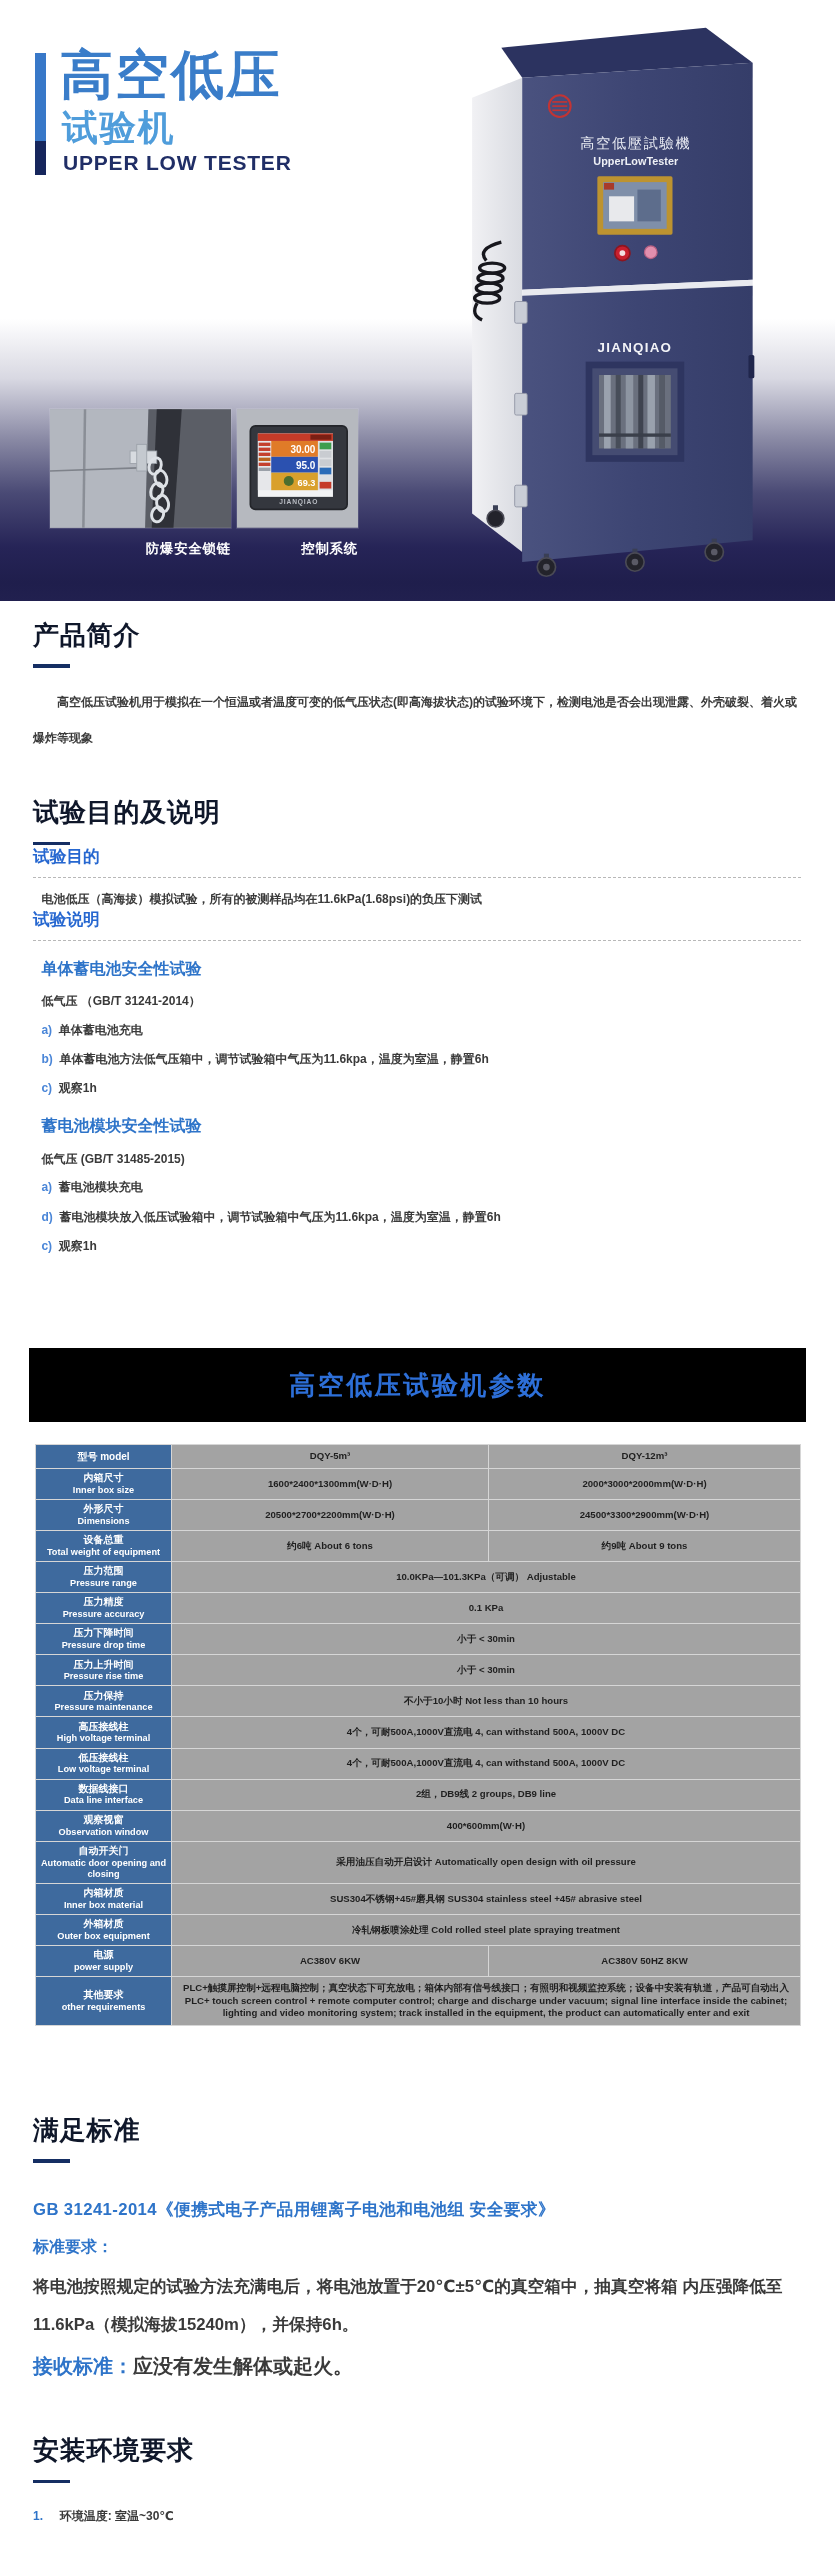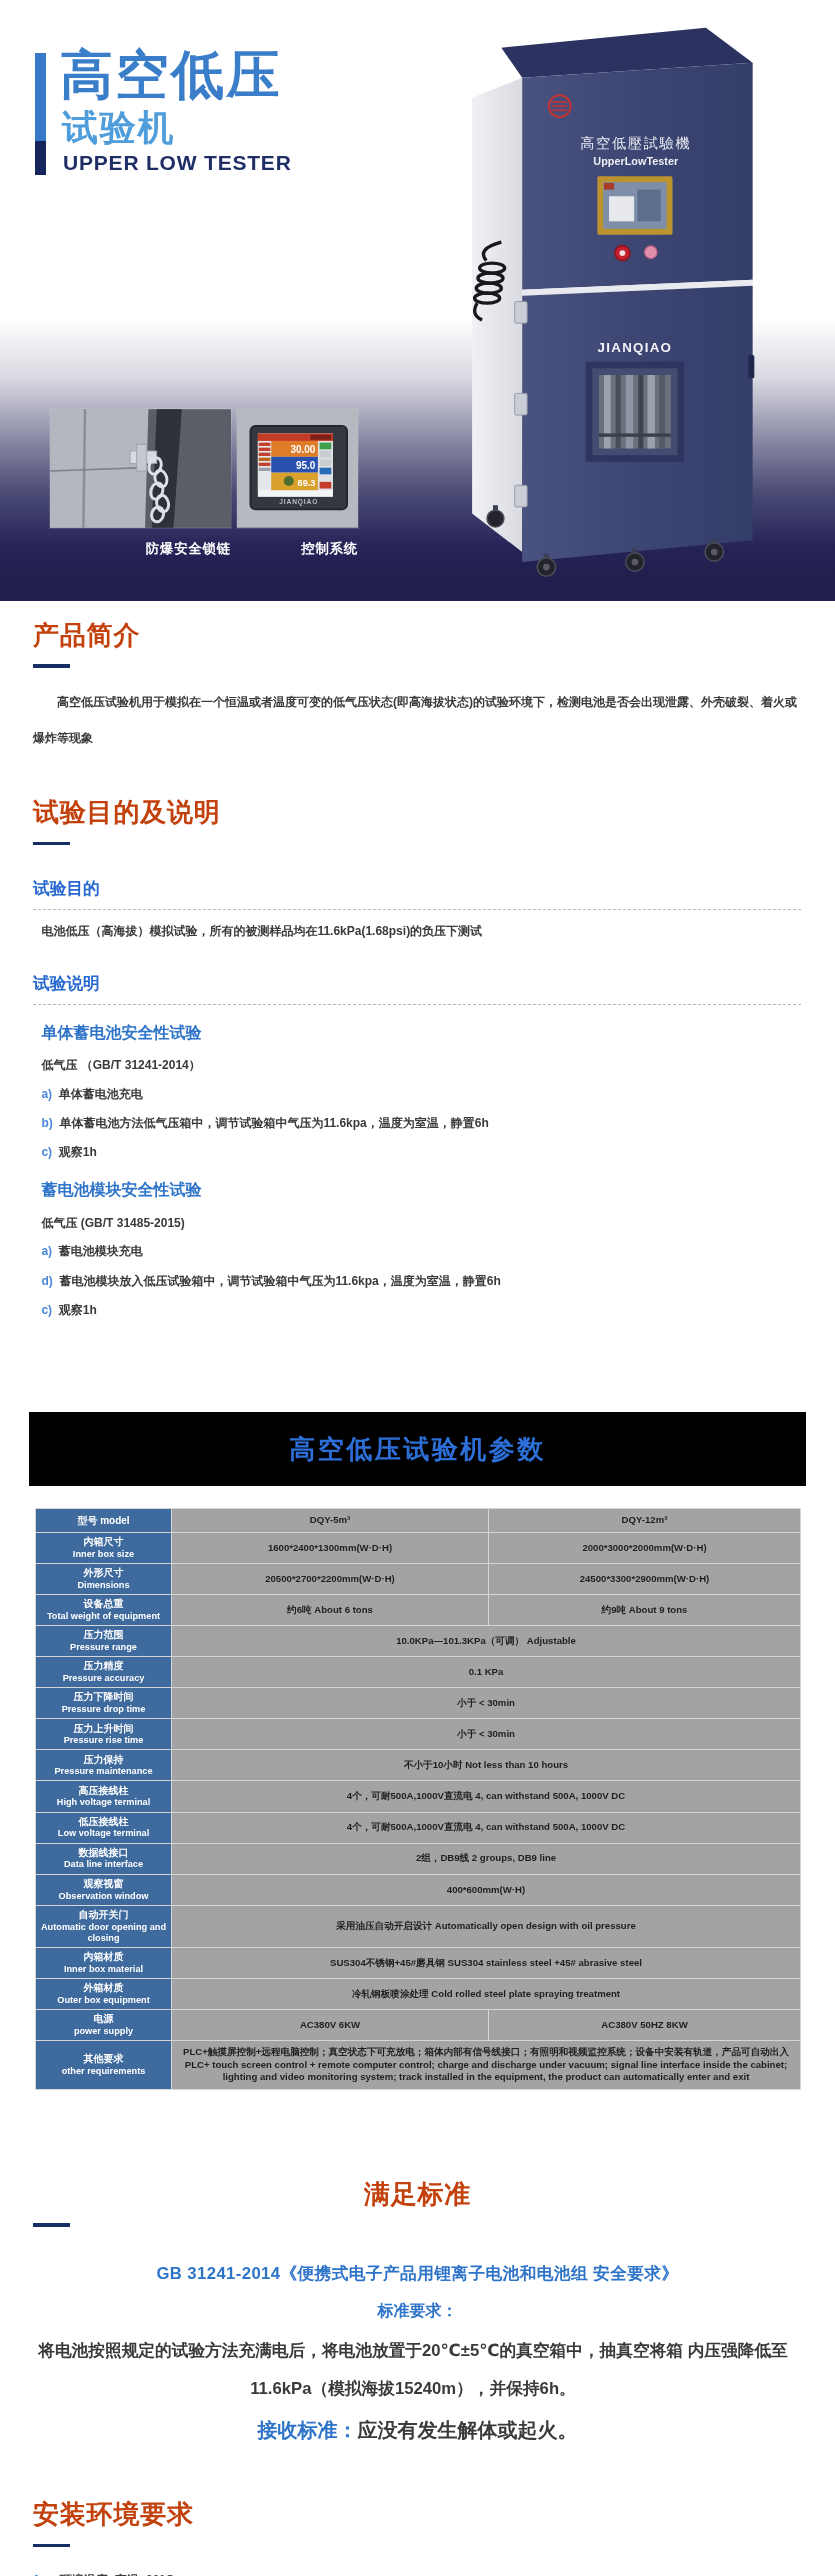--- a/index.html
+++ b/index.html
@@ -21,45 +21,45 @@
   .title-en{position:absolute;left:63px;top:151px;font-size:21px;font-weight:bold;color:#202e66;letter-spacing:0.8px;}
   .machine{position:absolute;left:422px;top:4.2px;width:334px;height:585px;}
   .feature{position:absolute;top:409px;height:119px;box-shadow:0 0 0 0.8px rgba(255,255,255,.15);}
   .feature1{left:50px;width:181px;}
   .feature2{left:237px;width:121px;}
   .caption{position:absolute;top:540px;color:#ffffff;font-size:13.4px;font-weight:600;text-align:right;letter-spacing:0.8px;}
   .cap1{left:50px;width:181px;}
   .cap2{left:237px;width:121px;}
   
   .section{padding:0 33px;}
-  .sec-title{font-size:26px;color:#c2410c;font-weight:bold;letter-spacing:0.8px;}
+  .sec-title{font-size:26px;color:#0f172a;font-weight:bold;letter-spacing:0.8px;}
   .dash{width:37px;height:3.3px;background:#152e63;margin-top:11.7px;}
   .body-text{font-size:12px;color:#3a3a3a;font-weight:600;}
   
   .intro{margin-top:16.7px;}
   .intro p{margin:16.7px 0 0 0;width:768px;line-height:36px;text-indent:2em;}
   
   .test{margin-top:39px;}
-  .subhead{margin-top:32px;color:#2667d0;font-size:16.7px;font-weight:bold;border-bottom:0.8px dashed #b8b8b8;padding-bottom:8.4px;width:768px;}
+  .subhead{color:#2667d0;font-size:16.7px;font-weight:bold;border-bottom:0.8px dashed #b8b8b8;padding-bottom:8.4px;width:768px;}
   .purpose-body{margin-top:13.4px;padding-left:8.4px;}
   .group-title{color:#2e74c9;font-size:16px;font-weight:600;margin:18.4px 0 0 8.4px;}
   .group-sub{margin:13.4px 0 0 8.4px;}
   .step{display:flex;margin:11.7px 0 0 8.4px;line-height:17.5px;}
   .step .marker{color:#4a86d8;margin-right:6.7px;flex:none;}
   
   .banner{margin:93px 0 0 29px;width:777px;height:74px;background:#000000;display:flex;align-items:center;justify-content:center;}
   .banner-title{color:#2d6fd8;font-size:26px;font-weight:bold;letter-spacing:2.5px;}
   table.params{margin:22px 0 0 35px;width:765px;border-collapse:collapse;table-layout:fixed;}
   table.params td{border:0.8px solid #d6d6d6;vertical-align:middle;}
   td.p-label{background:#3e6a9e;color:#ffffff;text-align:center;padding:3.3px 3.3px;border:1.7px solid #ffffff;}
   .p-cn{font-size:10px;font-weight:bold;line-height:11.7px;text-align:center;}
   .p-en{font-size:9.2px;font-weight:600;line-height:11px;margin-top:0.8px;}
   td.p-val{text-align:center;color:#1f1f1f;font-size:9.6px;font-weight:bold;padding:5px 8.4px;background:#a3a3a3;line-height:12.5px;}
   
-  .standards{margin-top:87px;text-align:center;}
+  .standards{margin-top:87px;}
   .gb-line{color:#2e74c9;font-size:16.7px;font-weight:600;margin-top:35px;letter-spacing:0.4px;}
   .std-label{color:#2e74c9;font-size:16px;font-weight:600;margin-top:16.7px;}
   .std-body{margin-top:10px;width:760px;line-height:38px;font-size:16.7px;}
   .accept{margin-top:9px;font-size:20px;}
   .accept .lbl{color:#2e74c9;font-weight:600;}
   
   .install{margin-top:53px;}
   .req-list{margin-top:25px;}
   .req{display:flex;margin-top:11px;line-height:17.5px;}
   .req .num{color:#2e74c9;margin-right:11.7px;flex:none;min-width:15px;}

